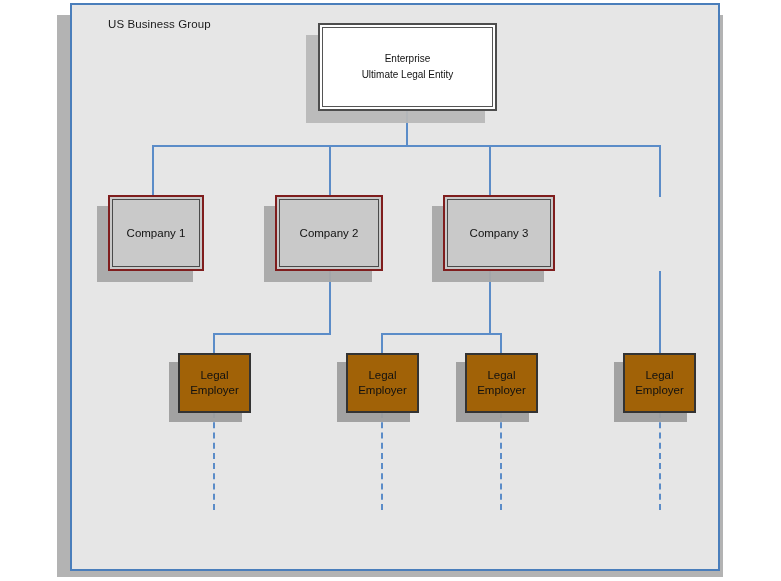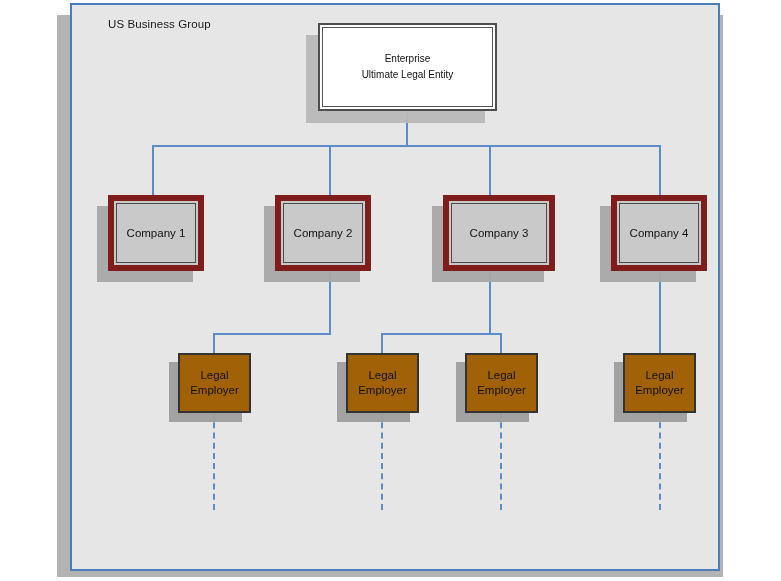--- a/index.html
+++ b/index.html
@@ -101,21 +101,21 @@
 
   
   .node-company .shadow {
     left: -11px; top: 11px;
     width: 100%; height: 100%;
     background: #a8a8a8;
   }
   .node-company .body {
     left: 0; top: 0; right: 0; bottom: 0;
     background: #c9c9c9;
-    border: 6px solid #7f1d1d;
+    border: 2px solid #7f1d1d;
     box-shadow: inset 0 0 0 2px #c9c9c9, inset 0 0 0 3px #4a4a4a;
   }
 
   
   .node-employer .shadow {
     left: -9px; top: 9px;
     width: 100%; height: 100%;
     background: #9e9e9e;
   }
   .node-employer .body {
@@ -166,40 +166,34 @@
     </div>
   </div>
 
   <div class="node node-company" style="left:108px; top:195px; width:96px; height:76px;">
     <div class="shadow"></div>
     <div class="body">
       <div class="label">Company 1</div>
     </div>
   </div>
 
-  <div class="node node-company" style="left:275px; top:195px; width:96px; height:76px;border-radius:25px;">
+  <div class="node node-company" style="left:275px; top:195px; width:108px; height:76px;border-radius:25px;">
     <div class="shadow"></div>
     <div class="body">
       <div class="label">Company 2</div>
     </div>
   </div>
 
   <div class="node node-company" style="left:443px; top:195px; width:112px; height:76px;">
     <div class="shadow"></div>
     <div class="body">
       <div class="label">Company 3</div>
     </div>
   </div>
 
-  <div class="node node-company" style="left:611px; top:195px; width:96px; height:76px;">
-    <div class="shadow"></div>
-    <div class="body">
-      <div class="label">Company 4</div>
-    </div>
-  </div>
 
   <div class="node node-employer" style="left:178px; top:353px; width:73px; height:60px;">
     <div class="shadow"></div>
     <div class="body">
       <div class="label">Legal
 Employer</div>
     </div>
   </div>
 
   <div class="node node-employer" style="left:346px; top:353px; width:73px; height:60px;">

